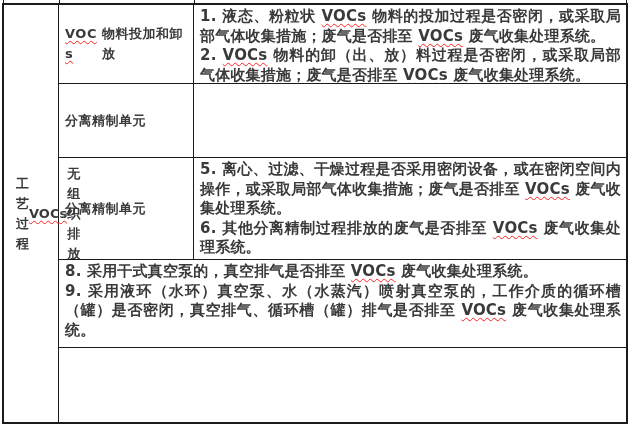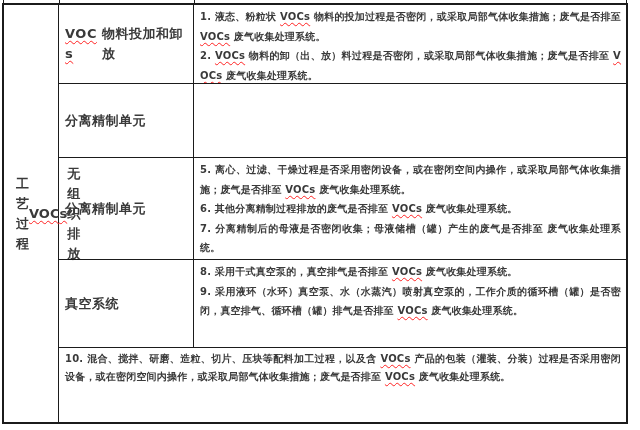--- a/index.html
+++ b/index.html
@@ -59,21 +59,21 @@
     display: flex; align-items: center;
     padding: 2px 4px 2px 6px;
     font-size: 13px; line-height: 20px;
     letter-spacing: 0.5px;
     word-break: break-all;
   }
 
   .req-cell {
     flex: 1;
     padding: 2px 5px 0 6px;
-    font-size: 10px; line-height: 19.5px;
+    font-size: 15px; line-height: 19.5px;
     letter-spacing: 0.2px;
     text-align: justify;
     white-space: pre-line;
     word-break: break-all;
   }
   .row.r2 .req-cell, .row.r5 .req-cell { line-height: 18px; }
 
   .sq {
     text-decoration-line: underline;
     text-decoration-style: wavy;
@@ -112,24 +112,22 @@
       </div>
 
       <div class="row r3">
         <div class="cat-cell">分离精制单元</div>
         <div class="req-cell">5. 离心、过滤、干燥过程是否采用密闭设备，或在密闭空间内操作，或采取局部气体收集措施；废气是否排至 <span class="sq">VOCs</span> 废气收集处理系统。
 6. 其他分离精制过程排放的废气是否排至 <span class="sq">VOCs</span> 废气收集处理系统。
 7. 分离精制后的母液是否密闭收集；母液储槽（罐）产生的废气是否排至  废气收集处理系统。</div>
       </div>
 
       <div class="row r4">
-        <div class="cat-cell">真空系统</div>
         <div class="req-cell">8. 采用干式真空泵的，真空排气是否排至 <span class="sq">VOCs</span> 废气收集处理系统。
 9. 采用液环（水环）真空泵、水（水蒸汽）喷射真空泵的，工作介质的循环槽（罐）是否密闭，真空排气、循环槽（罐）排气是否排至 <span class="sq">VOCs</span> 废气收集处理系统。</div>
       </div>
 
       <div class="row r5">
-        <div class="req-cell">10. 混合、搅拌、研磨、造粒、切片、压块等配料加工过程，以及含 <span class="sq">VOCs</span> 产品的包装（灌装、分装）过程是否采用密闭设备，或在密闭空间内操作，或采取局部气体收集措施；废气是否排至 <span class="sq">VOCs</span> 废气收集处理系统。</div>
       </div>
 
     </div>
   </div>
 </div>
 
 </body></html>

